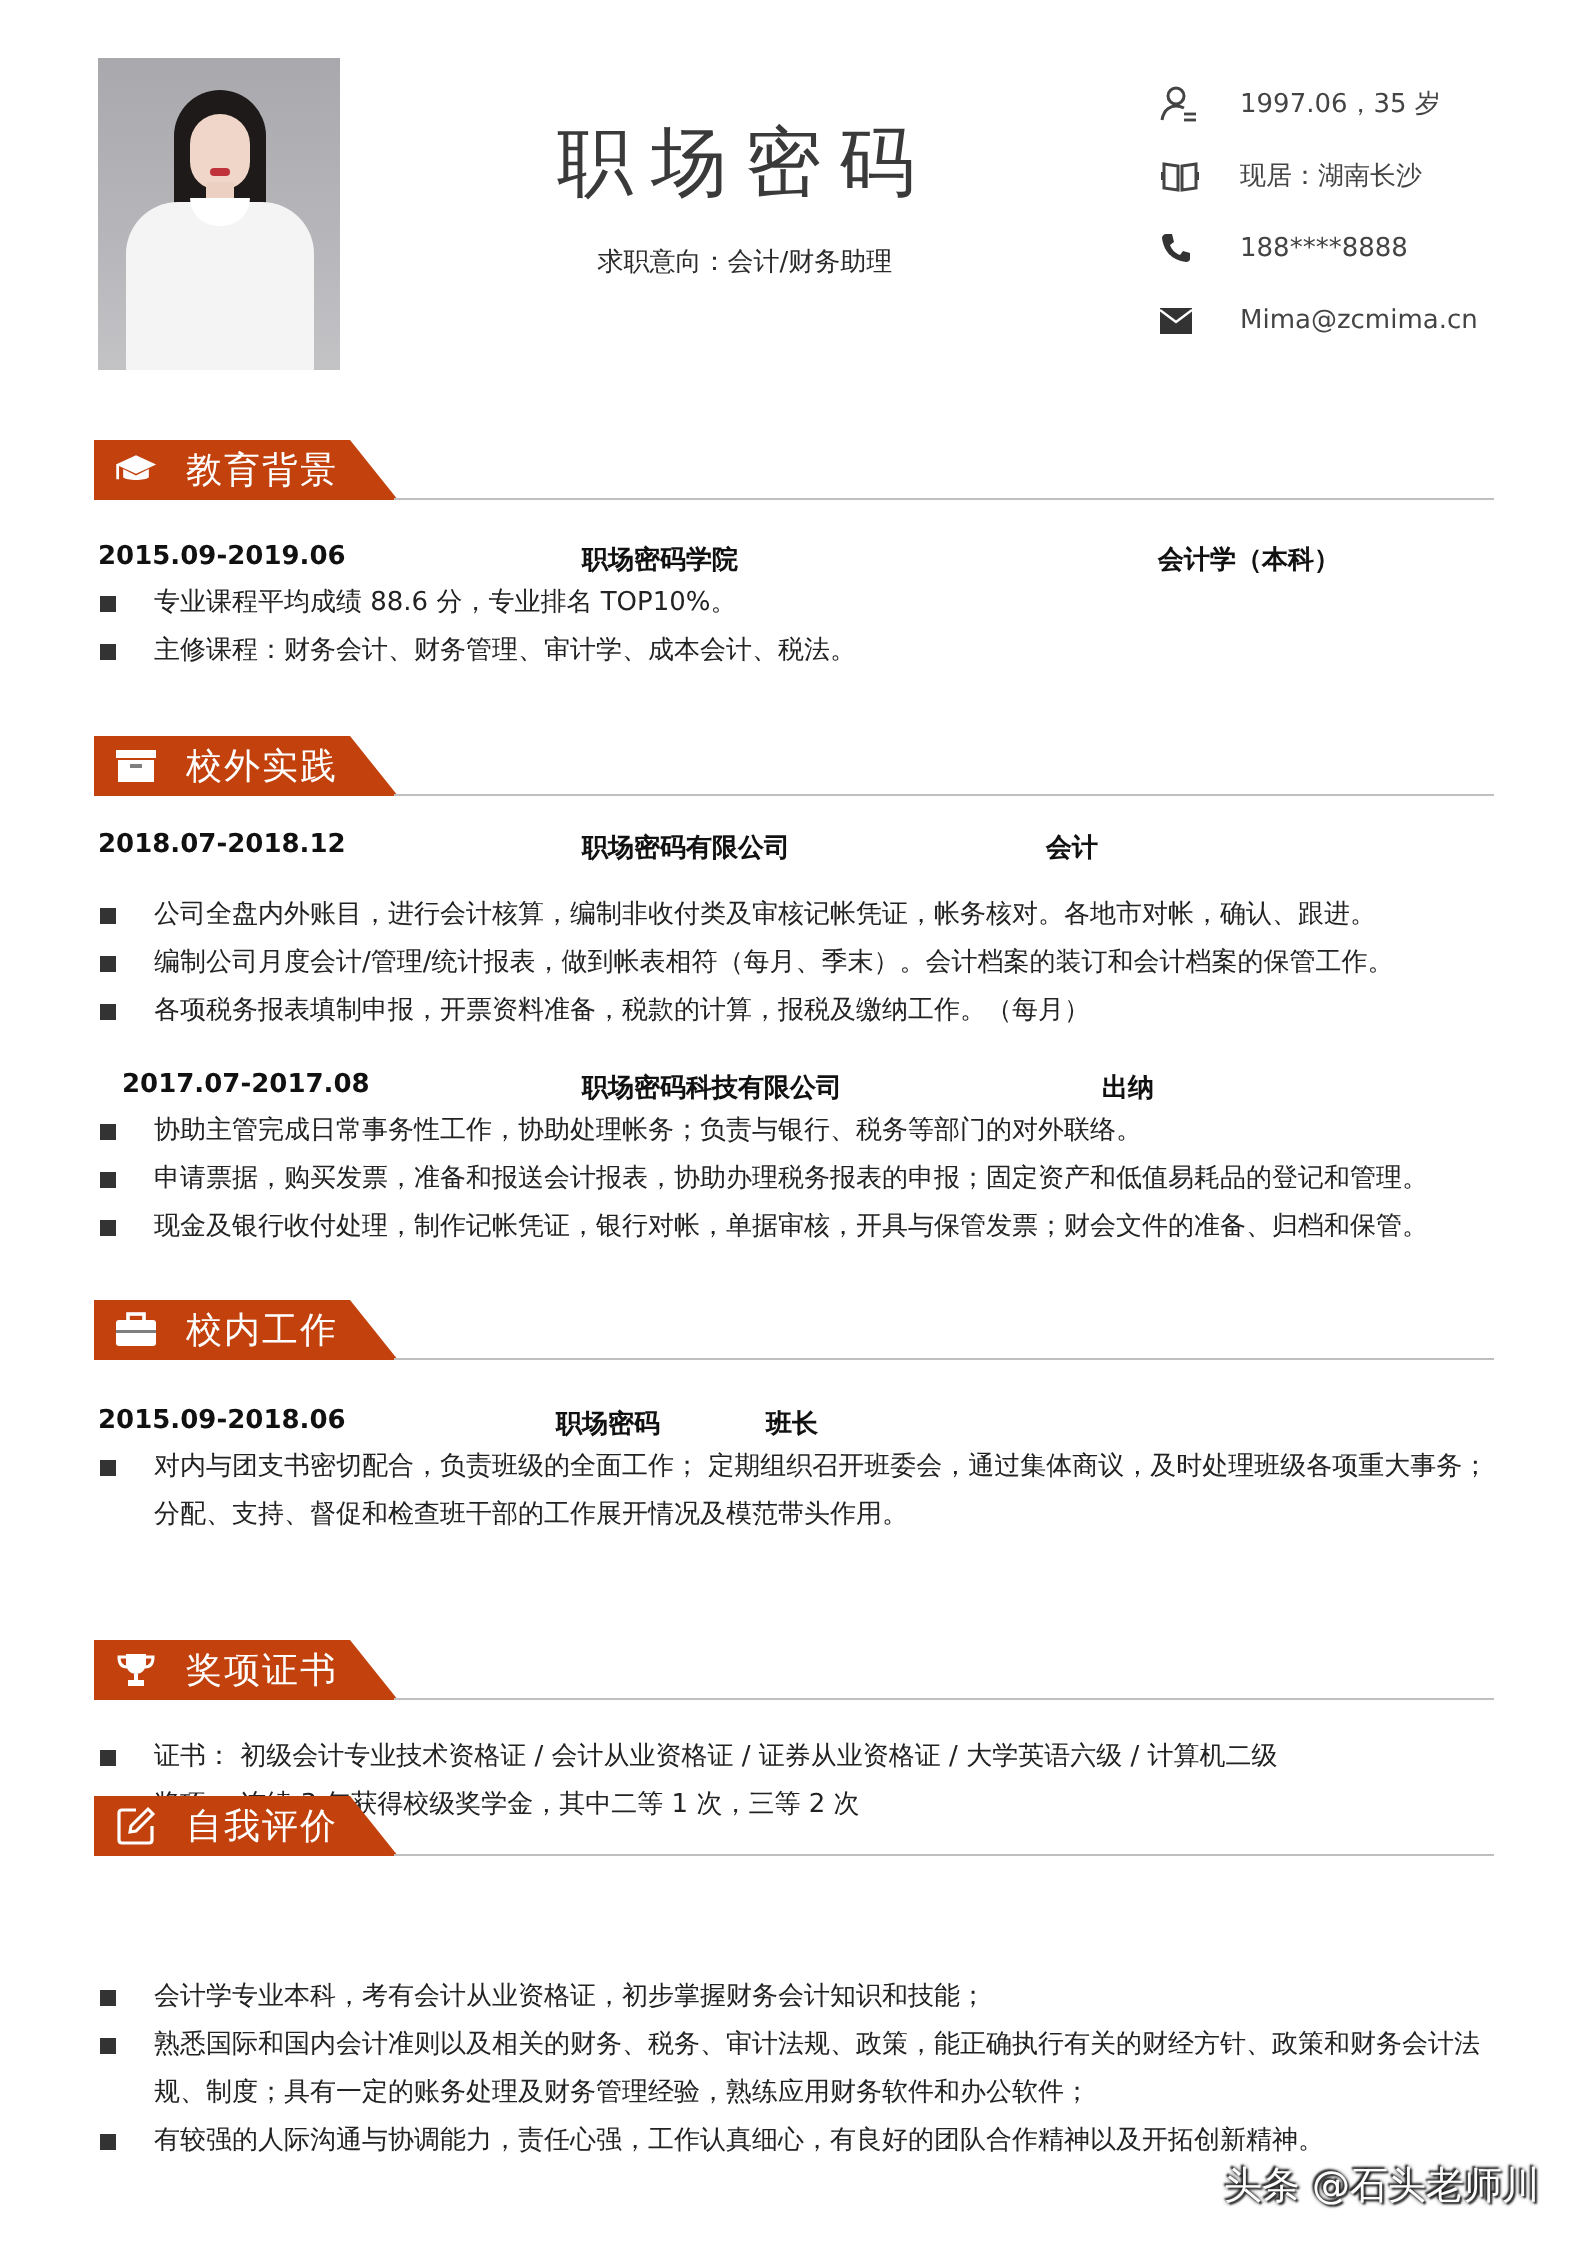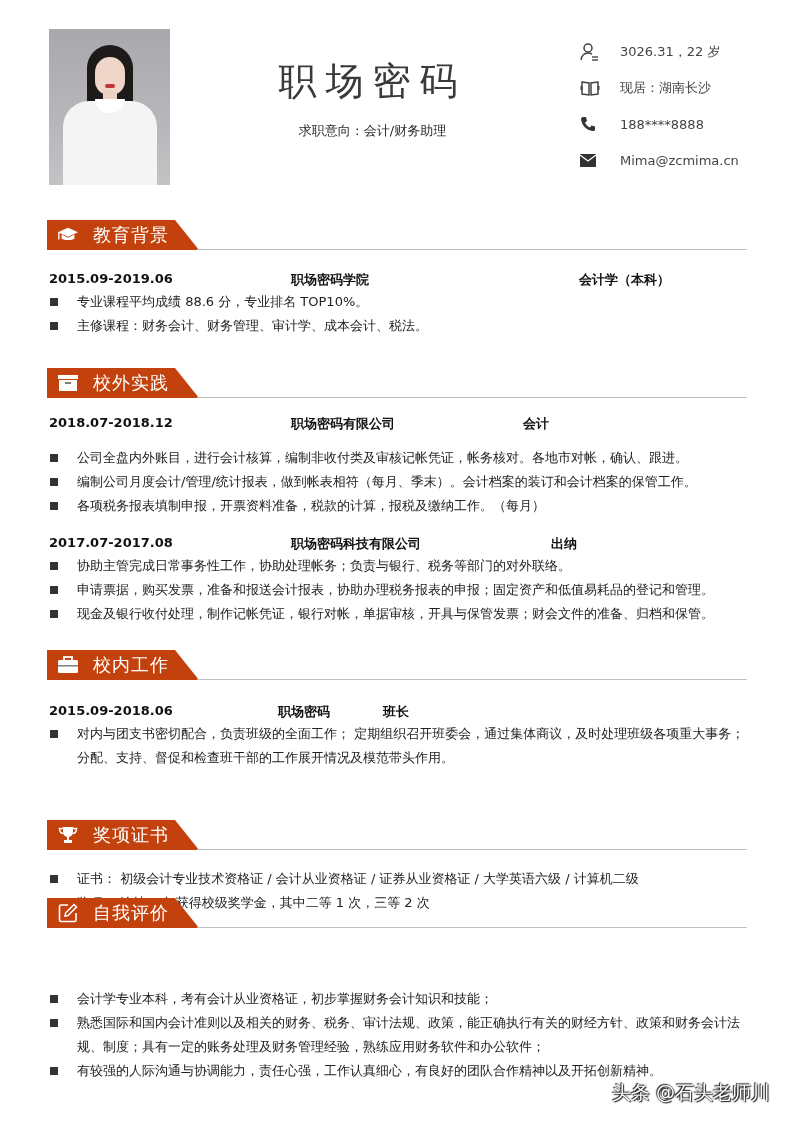--- a/index.html
+++ b/index.html
@@ -56,21 +56,21 @@
 <div class="contact">
   <div class="contact-row">
     <span class="ic">
       <svg width="20" height="20" viewBox="0 0 20 20">
           <circle cx="8" cy="6" r="4" fill="none" stroke="#444" stroke-width="1.5"></circle>
           <path d="M1 18 C2 12 6 11 8 11 C10 11 11 11.5 12 12" fill="none" stroke="#444" stroke-width="1.5"></path>
           <line x1="12" y1="15" x2="18" y2="15" stroke="#444" stroke-width="1.4"></line>
           <line x1="12" y1="18" x2="18" y2="18" stroke="#444" stroke-width="1.4"></line>
         </svg>
     </span>
-    <span class="txt">3026.31，22 岁</span>
+    <span class="txt">1997.06，35 岁</span>
   </div>
   <div class="contact-row">
     <span class="ic">
       <svg width="20" height="18" viewBox="0 0 20 18">
           <path d="M2 3 L9 4 L9 16 L2 15 Z" fill="none" stroke="#444" stroke-width="1.5"></path>
           <path d="M18 3 L11 4 L11 16 L18 15 Z" fill="none" stroke="#444" stroke-width="1.5"></path>
           <rect x="0.5" y="7" width="2" height="4" fill="#444"></rect>
           <rect x="17.5" y="7" width="2" height="4" fill="#444"></rect>
         </svg>
     </span>
@@ -135,21 +135,21 @@
   <span style="left:0;">2018.07-2018.12</span>
   <span style="left:242px;">职场密码有限公司</span>
   <span style="left:474px;">会计</span>
 </div>
 <ul class="bullets" style="top:446px;">
   <li><span class="sq"></span><span>公司全盘内外账目，进行会计核算，编制非收付类及审核记帐凭证，帐务核对。各地市对帐，确认、跟进。</span></li>
   <li><span class="sq"></span><span>编制公司月度会计/管理/统计报表，做到帐表相符（每月、季末）。会计档案的装订和会计档案的保管工作。</span></li>
   <li><span class="sq"></span><span>各项税务报表填制申报，开票资料准备，税款的计算，报税及缴纳工作。（每月）</span></li>
 </ul>
 <div class="entry-head" style="top:535px;">
-  <span style="left:0;">2017.07-2017.08</span>
+  <span style="left:12px;">2017.07-2017.08</span>
   <span style="left:242px;">职场密码科技有限公司</span>
   <span style="left:502px;">出纳</span>
 </div>
 <ul class="bullets" style="top:554px;">
   <li><span class="sq"></span><span>协助主管完成日常事务性工作，协助处理帐务；负责与银行、税务等部门的对外联络。</span></li>
   <li><span class="sq"></span><span>申请票据，购买发票，准备和报送会计报表，协助办理税务报表的申报；固定资产和低值易耗品的登记和管理。</span></li>
   <li><span class="sq"></span><span>现金及银行收付处理，制作记帐凭证，银行对帐，单据审核，开具与保管发票；财会文件的准备、归档和保管。</span></li>
 </ul>
 
 <div class="section-head" style="top:650px;">

